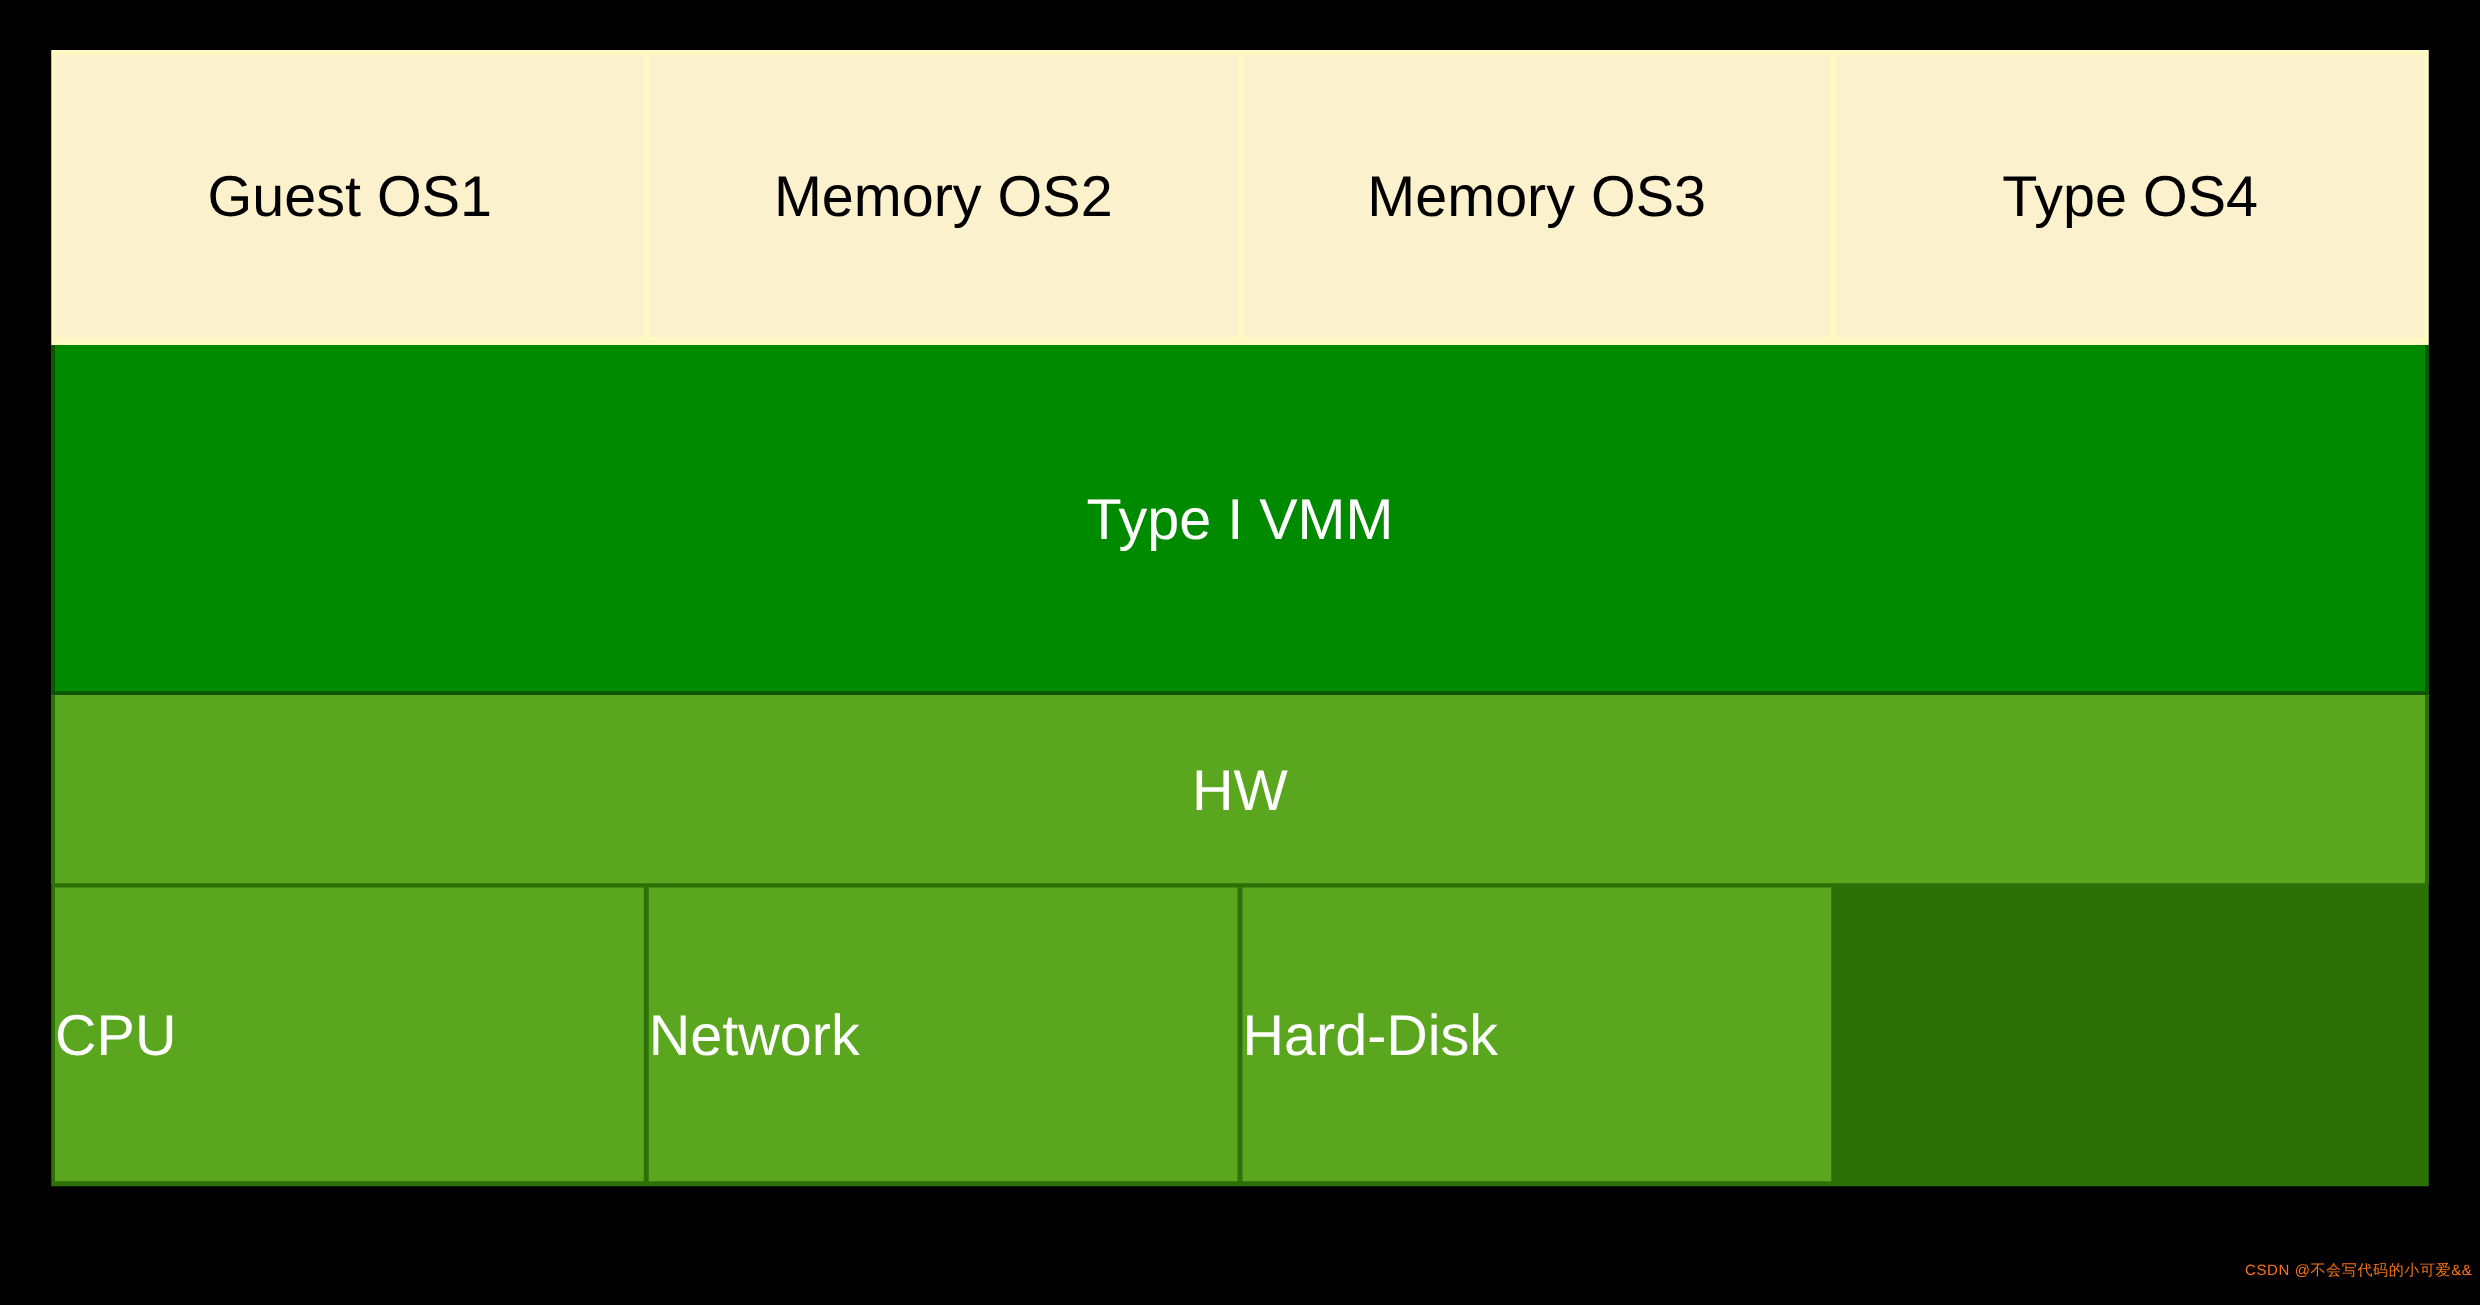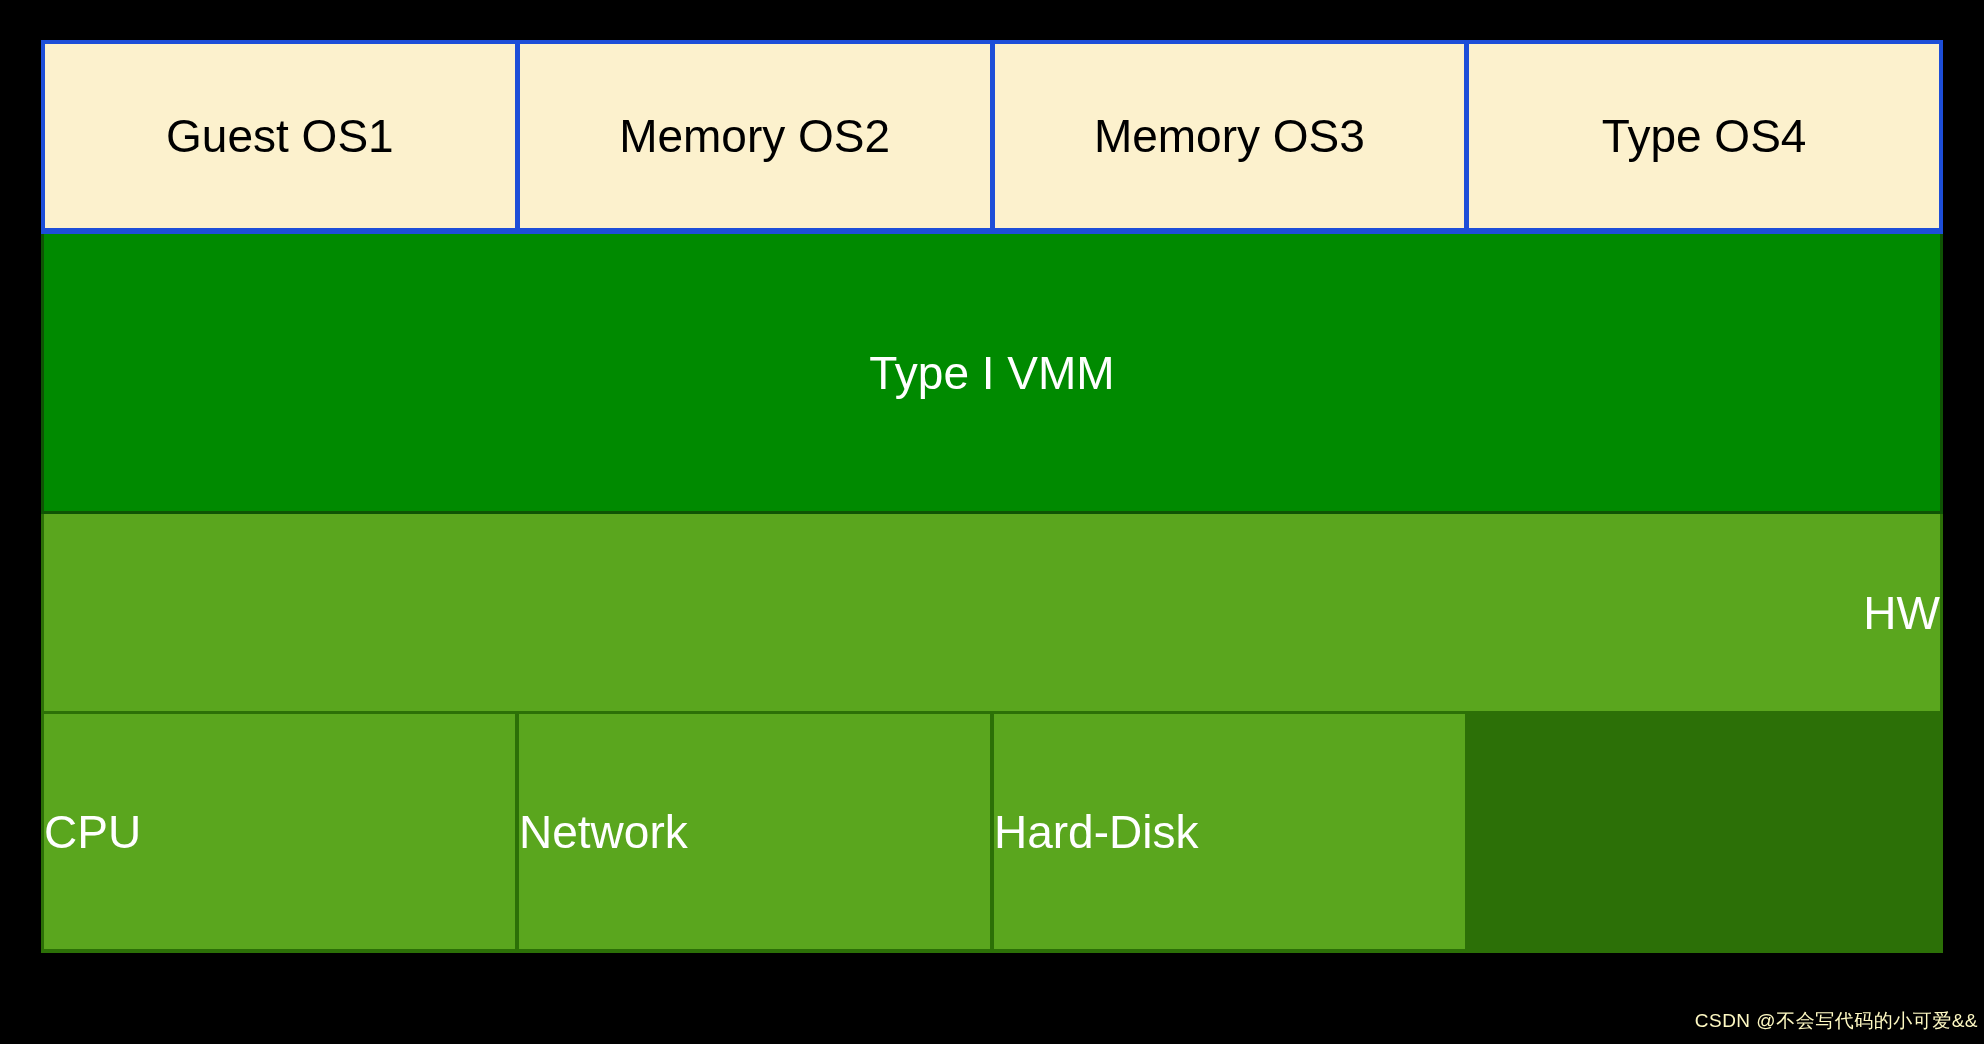--- a/index.html
+++ b/index.html
@@ -16,26 +16,26 @@
   }
   .stage {
     position: absolute;
     left: 41px;
     top: 40px;
     width: 1902px;
   }
   
   .guest-row {
     box-sizing: border-box;
-    height: 194px;
+    height: 236px;
     display: grid;
     grid-template-columns: repeat(4, 1fr);
     gap: 5px;
     padding: 4px 4px 6px 4px;
-    background: #1d4ed8;
+    background: #fef9c3;
   }
   .guest-box {
     background: #FCF1CD;
     display: flex;
     align-items: center;
     justify-content: center;
     font-size: 46px;
     color: #000000;
   }
   
@@ -48,27 +48,27 @@
     display: flex;
     align-items: center;
     justify-content: center;
     font-size: 46px;
     color: #FFFFFF;
     text-align: center;
   }
   
   .hw-box {
     box-sizing: border-box;
-    height: 197px;
+    height: 151px;
     background: #5AA61E;
     border-left: 3px solid #2C7007;
     border-right: 3px solid #2C7007;
     display: flex;
     align-items: center;
-    justify-content: flex-end;
+    justify-content: center;
     font-size: 46px;
     color: #FFFFFF;
   }
   
   .hardware-row {
     box-sizing: border-box;
     height: 242px;
     display: grid;
     grid-template-columns: repeat(4, 1fr);
     gap: 4px;
@@ -80,22 +80,22 @@
     display: flex;
     align-items: center;
     justify-content: flex-start;
     font-size: 46px;
     color: #FFFFFF;
   }
   .watermark {
     position: absolute;
     top: 1008px;
     right: 6px;
-    font-size: 19px;
-    color: #fef9c3;
+    font-size: 12px;
+    color: #f97316;
     letter-spacing: 0.5px;
   }
 </style>
 </head>
 <body>
 
 <div class="stage">
 
   <div class="guest-row">
     <div class="guest-box">

